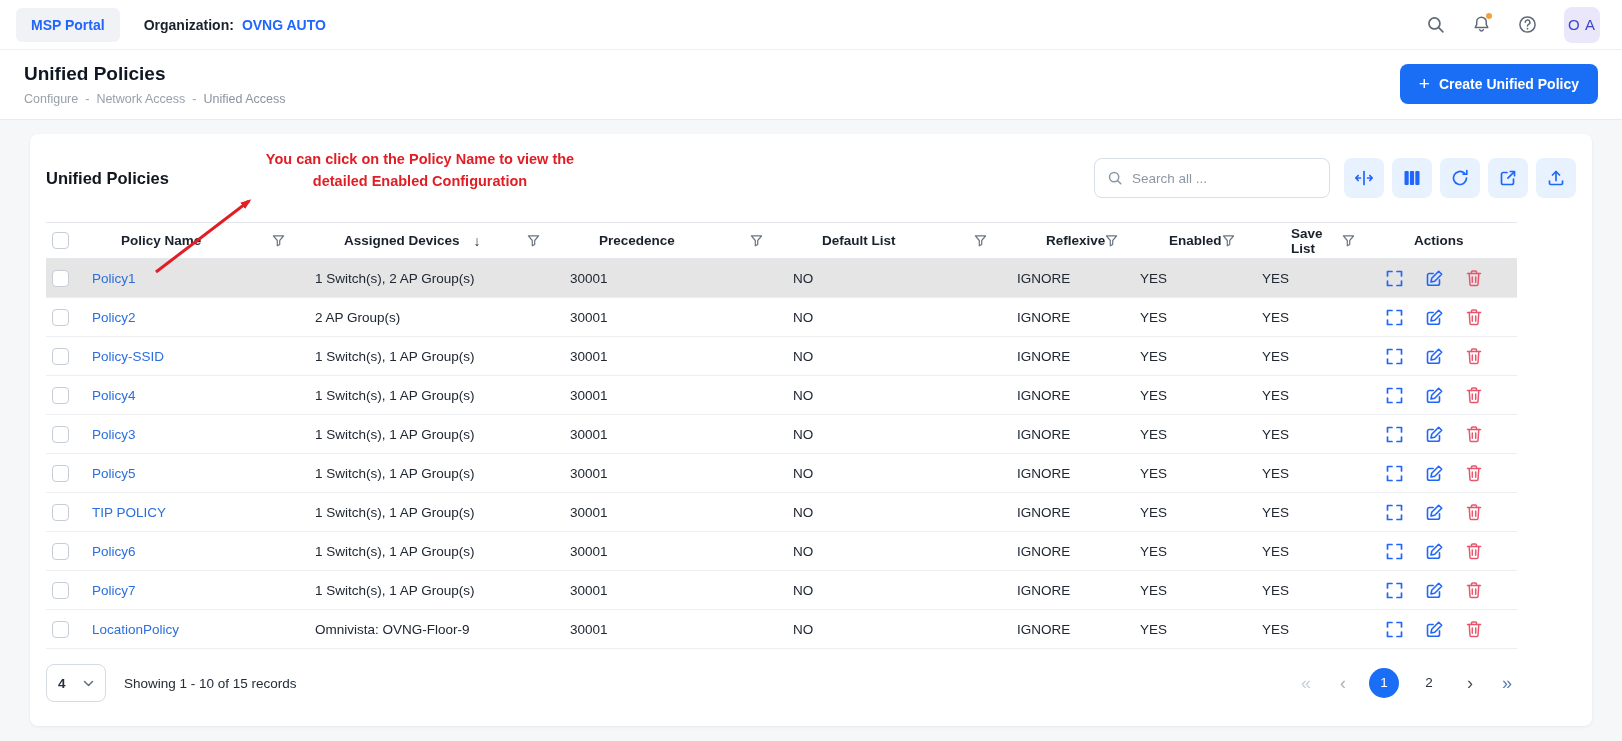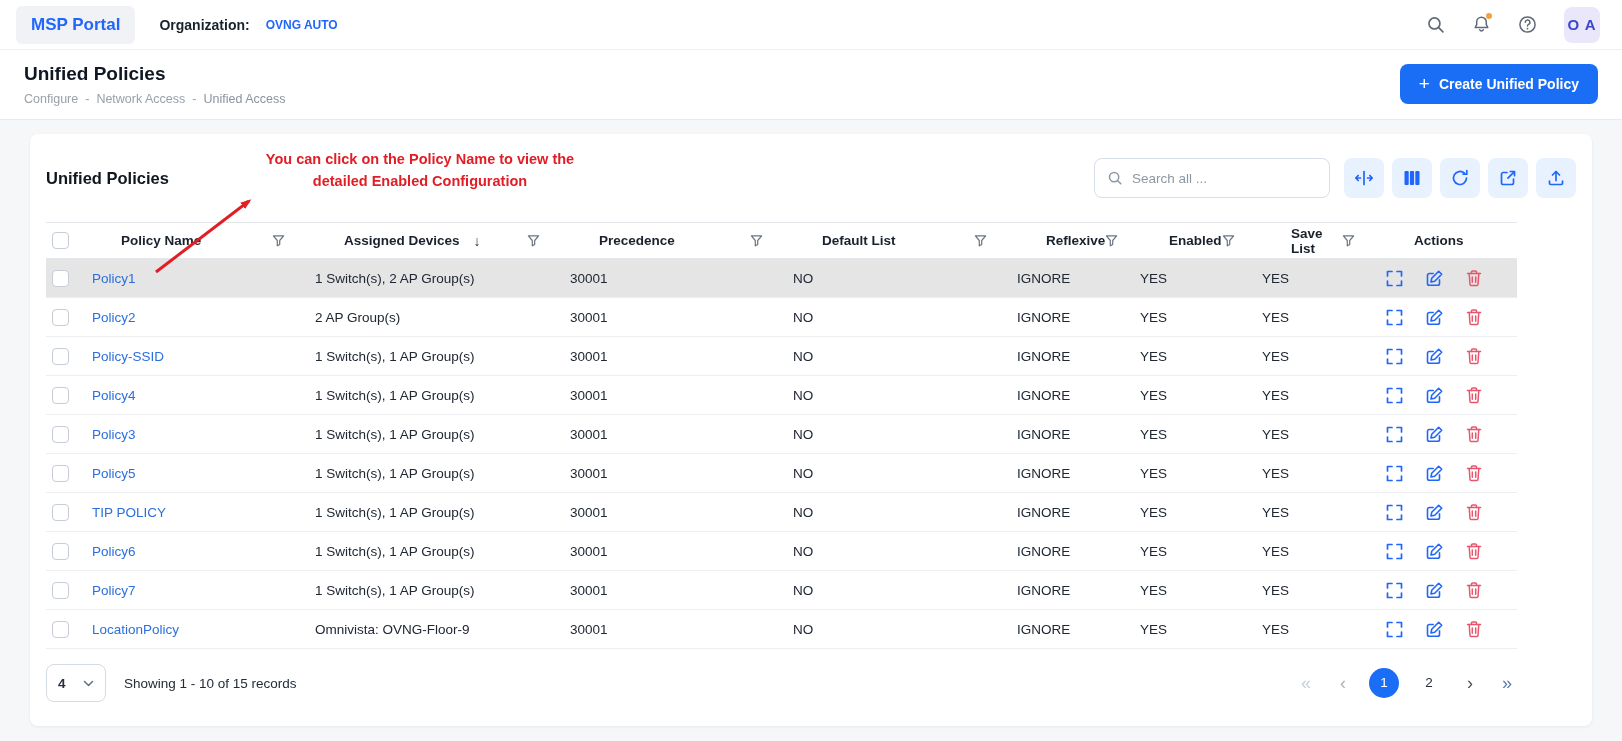--- a/index.html
+++ b/index.html
@@ -12,33 +12,33 @@
   a { text-decoration: none; }
   [data-interactable="true"] { cursor: pointer; }
 
   
   .topbar {
     height: 50px; background: #fff; display: flex; align-items: center;
     padding: 0 22px 0 16px; border-bottom: 1px solid #eef0f3;
   }
   .portal-chip {
     background: #f0f2f6; color: #2166fb; border: none; border-radius: 6px;
-    font-family: inherit; font-size: 17px; font-weight: 700; padding: 9px 15px;
+    font-family: inherit; font-size: 14px; font-weight: 700; padding: 9px 15px;
   }
   .org-label { margin-left: 24px; font-size: 14px; font-weight: 700; color: #18222d; }
-  .org-value { margin-left: 16px; font-size: 12px; font-weight: 700; color: #2166fb; }
+  .org-value { margin-left: 8px; font-size: 14px; font-weight: 700; color: #2166fb; }
   .topbar-right { margin-left: auto; display: flex; align-items: center; gap: 27px; }
   .tb-icon { display: inline-flex; align-items: center; justify-content: center; position: relative; }
   .bell-dot {
     position: absolute; top: -2px; right: -1px; width: 6px; height: 6px;
     border-radius: 50%; background: #f2a23c;
   }
   .avatar {
     width: 36px; height: 36px; border-radius: 8px; background: #eae7fb;
-    color: #3b46cd; font-weight: 700; font-size: 15px; letter-spacing: 1px;
+    color: #3b46cd; font-weight: 400; font-size: 15px; letter-spacing: 1px;
     display: flex; align-items: center; justify-content: center;
   }
 
   
   .page-header {
     background: #fff; padding: 12px 24px 13px; display: flex;
     justify-content: space-between; align-items: center; border-bottom: 1px solid #e8eaee;
   }
   .page-title { font-size: 19px; font-weight: 700; color: #0f1722; line-height: 24px; }
   .breadcrumb { margin-top: 6px; font-size: 12.5px; color: #99a1ab; display: flex; gap: 7px; align-items: center; }

